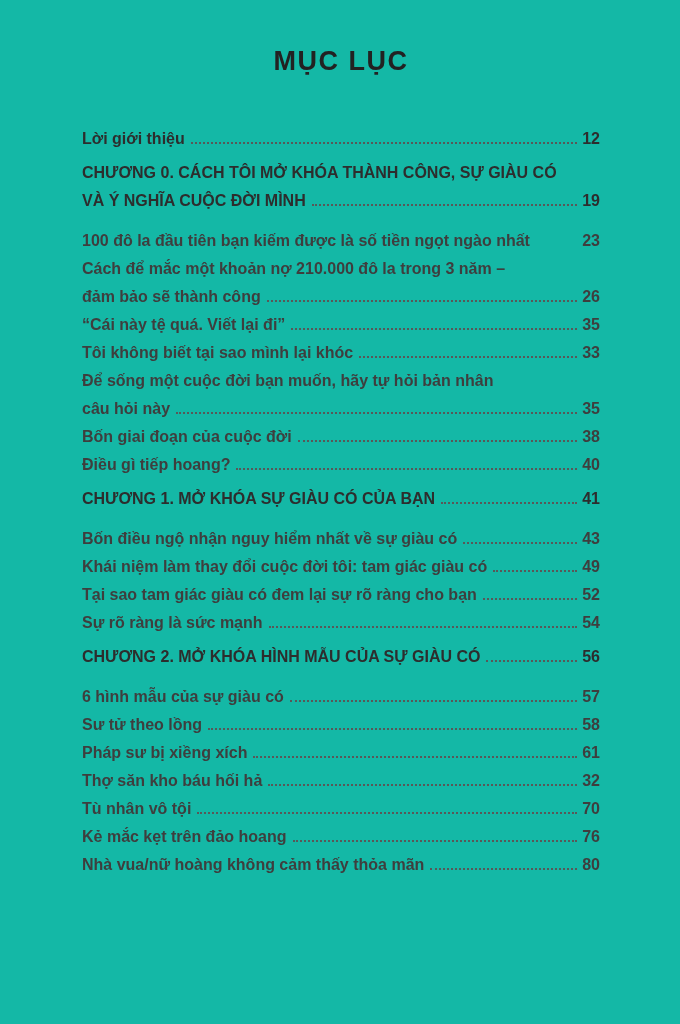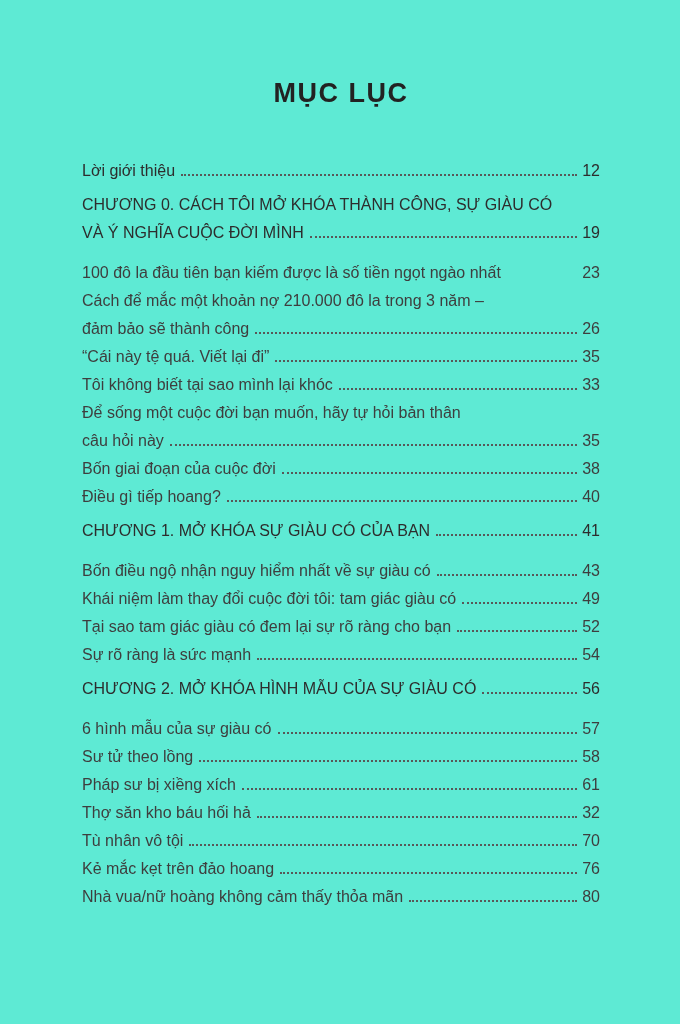--- a/index.html
+++ b/index.html
@@ -8,39 +8,40 @@
     width: 680px;
     height: 1024px;
     margin: 0 auto;
     font-family: "Liberation Sans", "DejaVu Sans", sans-serif;
     color: #3e3e3e;
     overflow: hidden;
   }
   .page {
     width: 680px;
     height: 1024px;
-    padding: 78px 80px 0 82px;
-    background: #5eead4;
+    padding: 46px 80px 0 82px;
+    background: #14b8a6;
   }
   .title {
     text-align: center;
     font-size: 27px;
     font-weight: bold;
     letter-spacing: 1.5px;
     color: #222222;
     margin-bottom: 48px;
   }
   .toc { width: 100%; }
   .entry {
     font-size: 16px;
     line-height: 28px;
     color: #3e3e3e;
+    font-weight: bold;
   }
   .entry.bold {
-    font-weight: normal;
+    font-weight: bold;
     color: #2d2d2d;
   }
   .entry.section { margin-top: 6px; margin-bottom: 12px; }
   .entry .line {
     display: flex;
     align-items: baseline;
     width: 100%;
   }
   .entry .text { white-space: nowrap; }
   .dots {
@@ -104,21 +105,21 @@
       </div>
       <div class="entry">
         <div class="line">
           <span class="text">Tôi không biết tại sao mình lại khóc</span>
           <span class="dots"></span>
           <span class="pagenum">33</span>
         </div>
       </div>
       <div class="entry">
         <div class="line">
-          <span class="text">Để sống một cuộc đời bạn muốn, hãy tự hỏi bản thân</span>
+          <span class="text">Để sống một cuộc đời bạn muốn, hãy tự hỏi bản nhân</span>
         </div>
         <div class="line">
           <span class="text">câu hỏi này</span>
           <span class="dots"></span>
           <span class="pagenum">35</span>
         </div>
       </div>
       <div class="entry">
         <div class="line">
           <span class="text">Bốn giai đoạn của cuộc đời</span>

